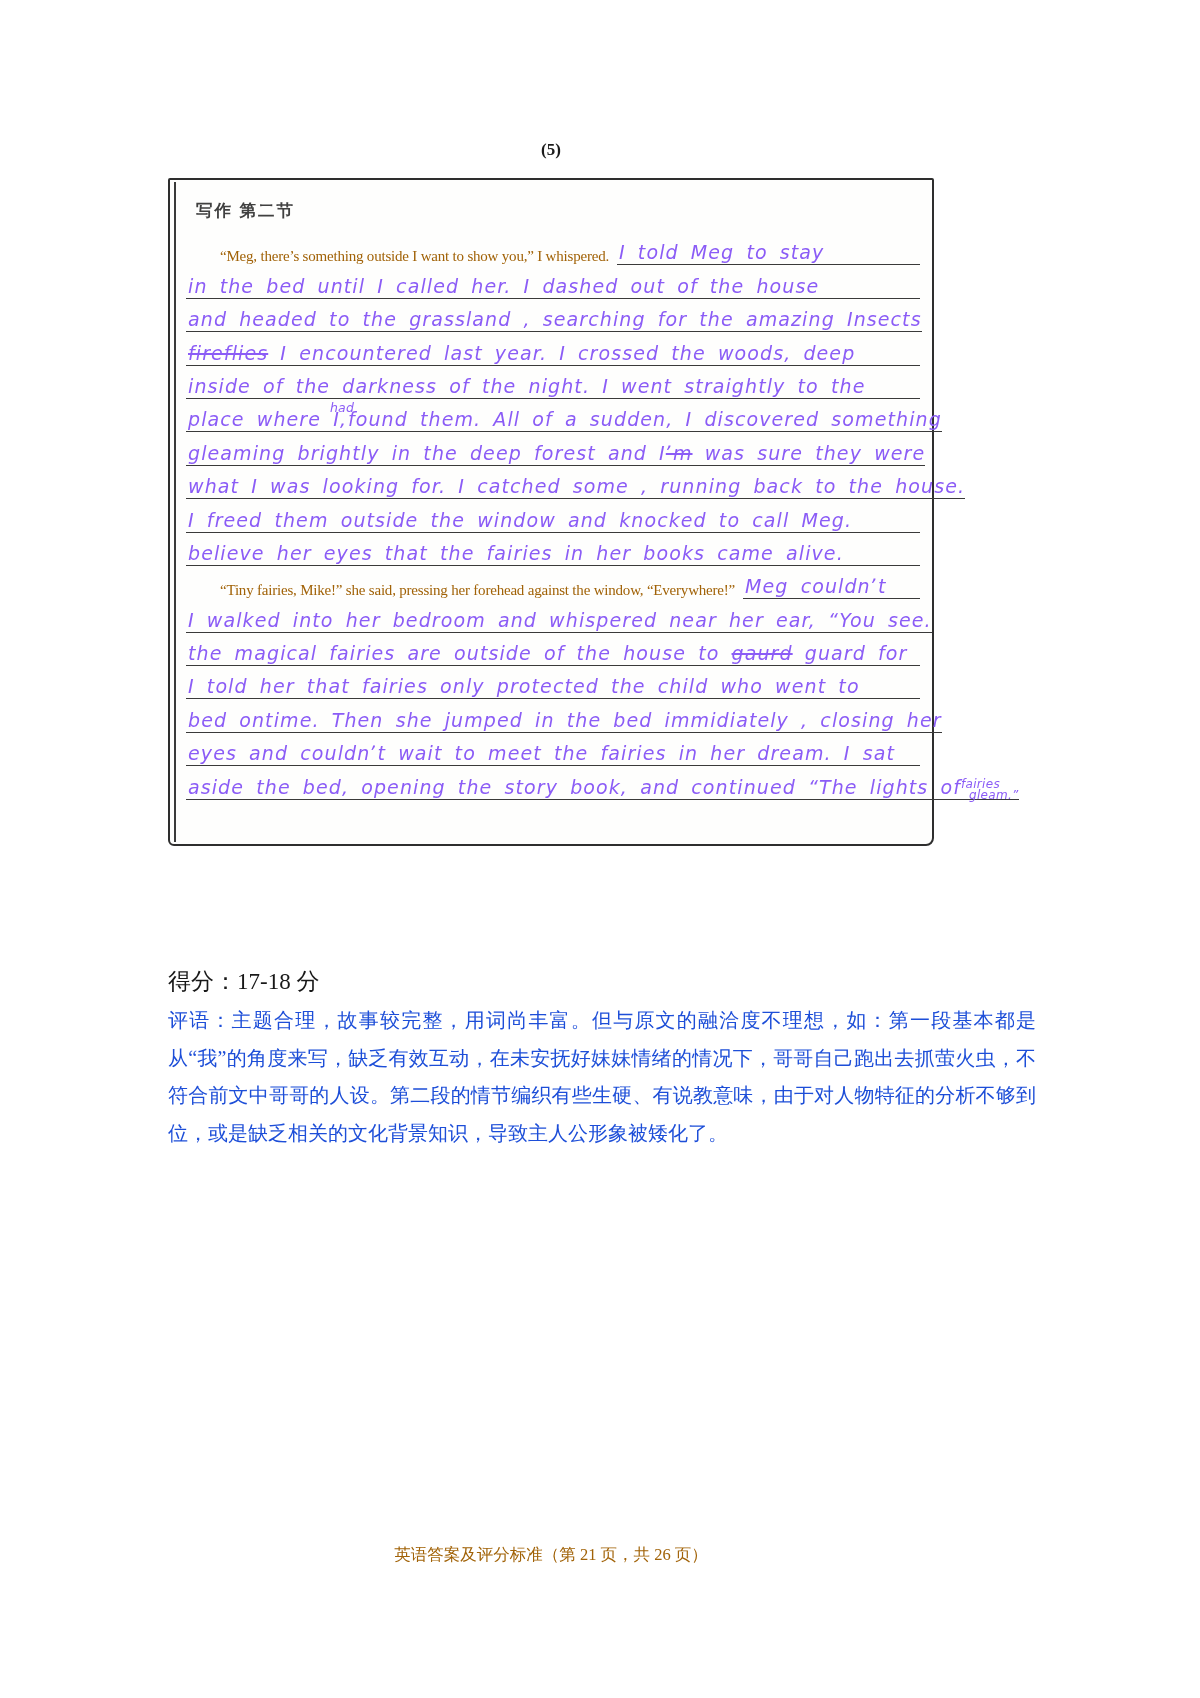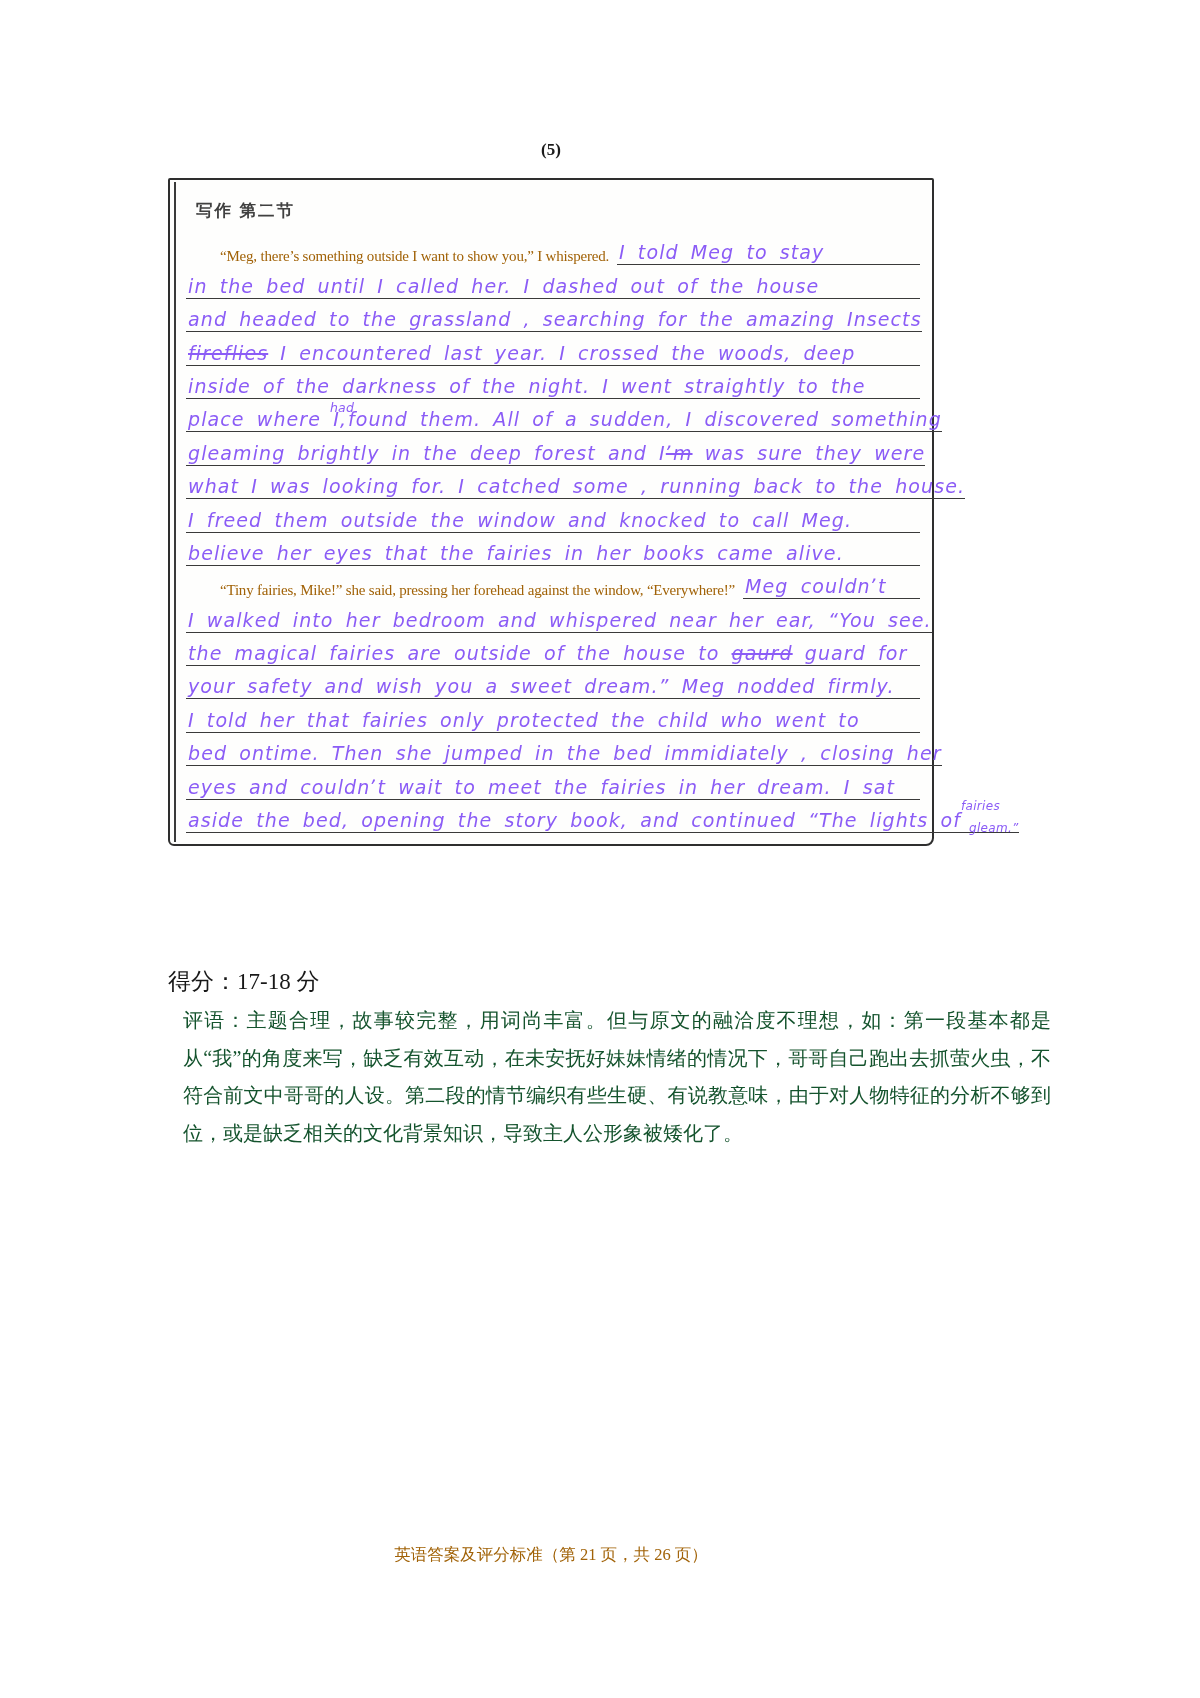--- a/index.html
+++ b/index.html
@@ -16,25 +16,25 @@
   .essay-line{height:33.4px;display:flex;align-items:flex-end;overflow:visible;}
   .rule{flex:1;border-bottom:1.7px solid #3a3a3a;white-space:nowrap;padding:0 0 1px 2px;overflow:visible;}
   .printed{font-family:"Liberation Serif",serif;font-size:15px;color:#a16207;
         padding-left:34px;padding-right:8px;white-space:nowrap;letter-spacing:-0.2px;}
   .hw{font-family:"DejaVu Sans",sans-serif;font-style:italic;font-size:19px;color:#8b5cf6;
         letter-spacing:1.1px;word-spacing:5px;}
   .strike{text-decoration:line-through;text-decoration-thickness:2px;}
   .ins{position:relative;display:inline-block;width:8px;}
   .ins-word{position:absolute;bottom:15px;left:-10px;font-size:12.5px;letter-spacing:0.3px;word-spacing:0;}
   .stack{display:inline-flex;flex-direction:column;vertical-align:bottom;
-        font-size:12px;line-height:11px;letter-spacing:0.3px;word-spacing:0;transform:translateY(3px);gap:11px;}
+        font-size:12px;line-height:11px;letter-spacing:0.3px;word-spacing:0;transform:translateY(3px);}
   .stack span:last-child{padding-left:8px;}
   .score{position:absolute;left:168px;top:966px;font-size:23px;color:#181818;}
-  .comment{position:absolute;left:183px;top:1002px;width:868px;font-size:20px;
-        line-height:37.5px;text-align:justify;color:#14532d;}
+  .comment{position:absolute;left:168px;top:1002px;width:868px;font-size:20px;
+        line-height:37.5px;text-align:justify;color:#1d4ed8;}
   .footer{position:absolute;left:168px;top:1544px;width:766px;text-align:center;
         font-size:16.5px;color:#a16207;}
 </style>
 </head>
 <body>
 
 <div class="page">
   <div class="page-number">(5)</div>
 
   <div class="essay-box">
@@ -75,23 +75,20 @@
           <span class="printed">“Tiny fairies, Mike!” she said, pressing her forehead against the window, “Everywhere!”</span>
           <span class="rule"><span class="hw">Meg couldnʼt</span></span>
         </div>
         <div class="essay-line">
           <span class="rule"><span class="hw">I walked into her bedroom and whispered near her ear, “You see.</span></span>
         </div>
         <div class="essay-line">
           <span class="rule"><span class="hw">the magical fairies are outside of the house to </span><span class="hw strike">gaurd</span><span class="hw"> guard for</span></span>
         </div>
         <div class="essay-line">
-          <span class="rule"><span class="hw">your safety and wish you a sweet dream.” Meg nodded firmly.</span></span>
-        </div>
-        <div class="essay-line">
           <span class="rule"><span class="hw">I told her that fairies only protected  the child who went to</span></span>
         </div>
         <div class="essay-line">
           <span class="rule"><span class="hw">bed ontime. Then she jumped in the bed immidiately , closing her</span></span>
         </div>
         <div class="essay-line">
           <span class="rule"><span class="hw">eyes and couldnʼt wait to meet the fairies in her dream. I sat</span></span>
         </div>
         <div class="essay-line">
           <span class="rule"><span class="hw">aside the bed, opening the story book,  and continued “The lights of</span><span class="hw stack">

